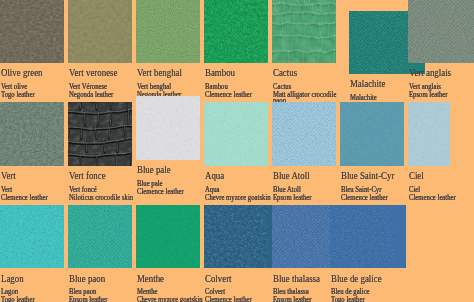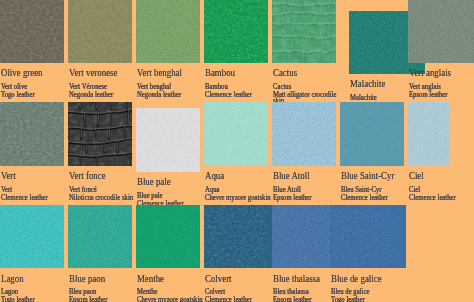--- a/index.html
+++ b/index.html
@@ -475,21 +475,21 @@
               <path d="M31.2,51.7 Q31.7,59.5 30.1,67.4"></path>
               <path d="M46.6,50.7 Q47.8,59.5 45.0,68.4"></path>
               <path d="M62.4,50.8 Q62.8,59.5 60.7,67.4"></path>
     </g>
           </g>
   </svg>
      </div>
      <div class="title" style="left:1px;top:67px">Cactus</div>
      <div class="sub" style="left:1px;top:83px">Cactus</div>
      <div class="sub" style="left:1px;top:91px">Matt alligator crocodile</div>
-      <div class="sub" style="left:1px;top:97px">skin</div>
+      <div class="sub" style="left:1px;top:97px">paon</div>
     </div>
     <div class="cell" style="left: 340px; top: 11px; width: 76px; margin-left: 9px;">
       <div class="swatch" style="height:63px;background:#1f8077">
 
        <svg class="ov" width="64" height="63" style="opacity:0.26">
           <rect width="64" height="63" filter="url(#fd5)"></rect>
         </svg>
        <svg class="ov" width="64" height="63" style="opacity:0.26">
           <rect width="64" height="63" filter="url(#fl5)"></rect>
         </svg>
@@ -653,21 +653,21 @@
               <path d="M47.4,50.8 L46.4,67.2"></path>
               <path d="M62.9,50.8 L63.7,67.2"></path>
     </g>
           </g>
   </svg>
      </div>
      <div class="title" style="left:1px;top:68px">Vert fonce</div>
      <div class="sub" style="left:1px;top:84px">Vert foncé</div>
      <div class="sub" style="left:1px;top:92px">Niloticus crocodile skin</div>
     </div>
-    <div class="cell" style="left: 136px; top: 108px; width: 64px;">
+    <div class="cell" style="left: 136px; top: 96px; width: 64px;">
       <div class="swatch" style="height:64px;background:#dedee0">
        <svg class="ov" width="64" height="64" style="opacity:0.05">
           <rect width="64" height="64" filter="url(#gd9)"></rect>
         </svg>
         <svg class="ov" width="64" height="64" style="opacity:0.05">
           <rect width="64" height="64" filter="url(#gl9)"></rect>
         </svg>
        <svg class="ov" width="64" height="64" style="opacity:0.07">
           <rect width="64" height="64" filter="url(#fd9)"></rect>
         </svg>

